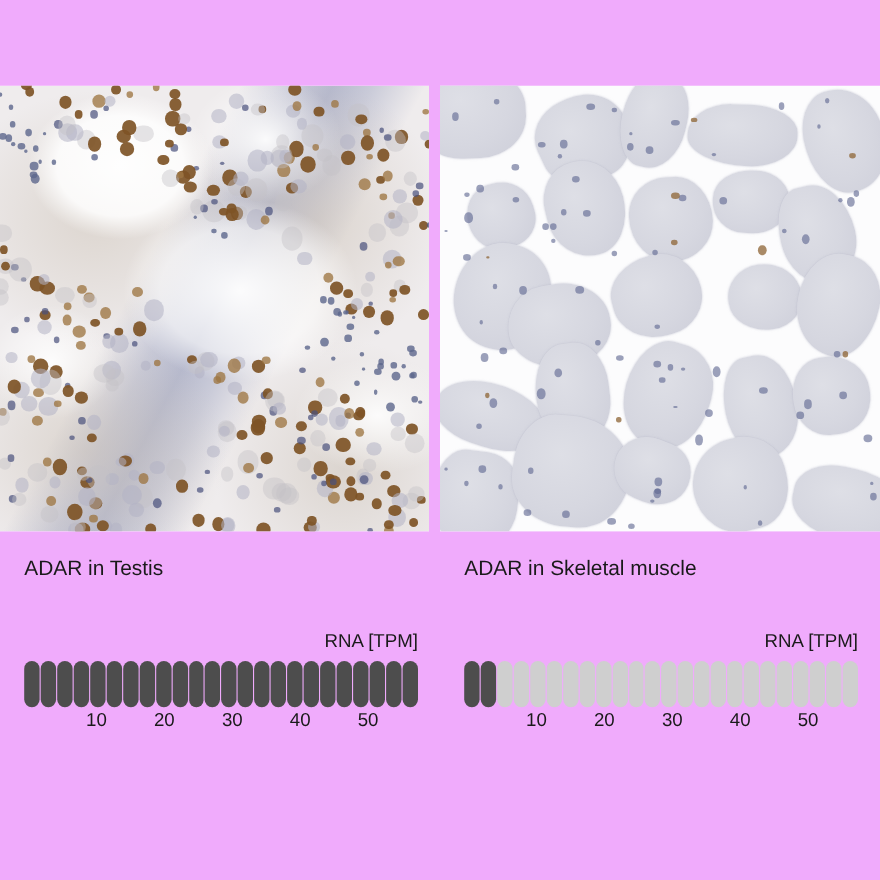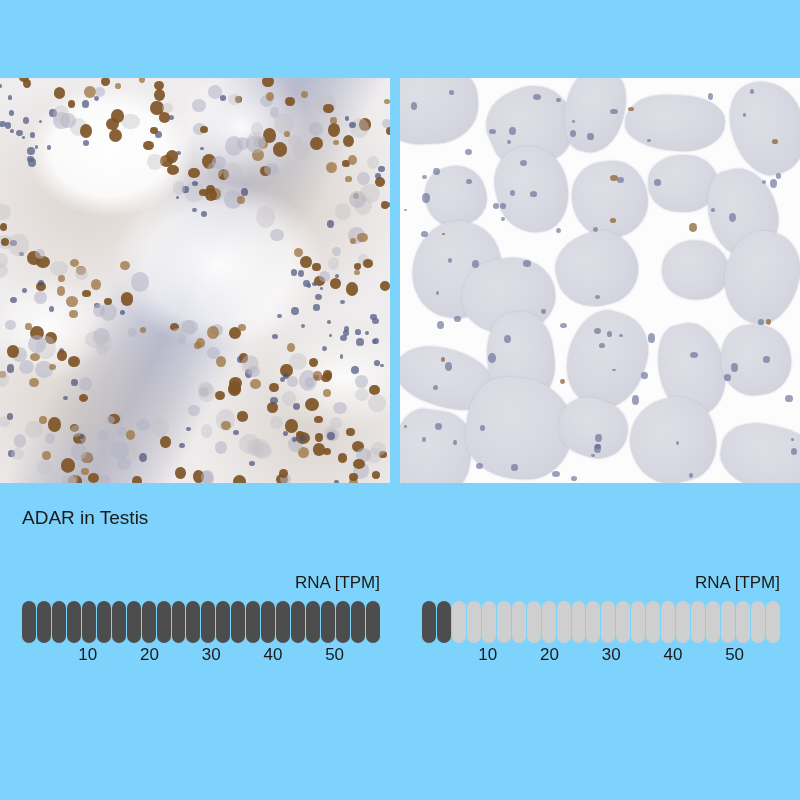--- a/index.html
+++ b/index.html
@@ -15,21 +15,21 @@
     font-family: "Liberation Sans", sans-serif;
     color: #000000;
     overflow: hidden;
   }
 
   .figure {
     position: absolute;
     left: 0; top: 0;
     width: 800px;
     height: 800px;
-    background: #7dd3fc;
+    background: #f0abfc;
   }
 
   
   .panel {
     position: absolute;
     top: 78px;
     width: 390px;
     height: 405px;
     overflow: hidden;
     background: #ffffff;
@@ -716,20 +716,21 @@
           <div class="dot" style="left: 130.135px; top: 113.416px; width: 6.9624px; height: 5.24827px; background: rgba(96, 104, 146, 0.62);"></div>
           <div class="dot" style="left: 22.3945px; top: 97.1105px; width: 4.34971px; height: 3.87589px; background: rgba(96, 104, 146, 0.62);"></div>
           <div class="dot" style="left: 253.531px; top: 101.393px; width: 7.17933px; height: 6.66231px; background: rgba(96, 104, 146, 0.62);"></div>
           <div class="dot" style="left: 110.073px; top: 111.975px; width: 5.17547px; height: 6.30913px; background: rgba(96, 104, 146, 0.62);"></div>
           <div class="dot" style="left: 248.066px; top: 255.497px; width: 7.20106px; height: 9.25502px; background: rgba(96, 104, 146, 0.62);"></div>
           <div class="dot" style="left: 362.026px; top: 101.567px; width: 4.39863px; height: 4.26794px; background: rgba(96, 104, 146, 0.62);"></div>
         </div>
     </div>
   </div>
 
+  <div class="caption right">ADAR in Skeletal muscle</div>
 
   <div class="gauge right">
     <div class="gauge-title">RNA [TPM]</div>
     <div class="bar" id="bar-muscle">
         <div class="seg filled" style="background: rgb(77, 77, 77);"></div>
         <div class="seg filled" style="background: rgb(77, 77, 77);"></div>
         <div class="seg" style="background: rgb(207, 207, 207);"></div>
         <div class="seg" style="background: rgb(207, 207, 207);"></div>
         <div class="seg" style="background: rgb(207, 207, 207);"></div>
         <div class="seg" style="background: rgb(207, 207, 207);"></div>

